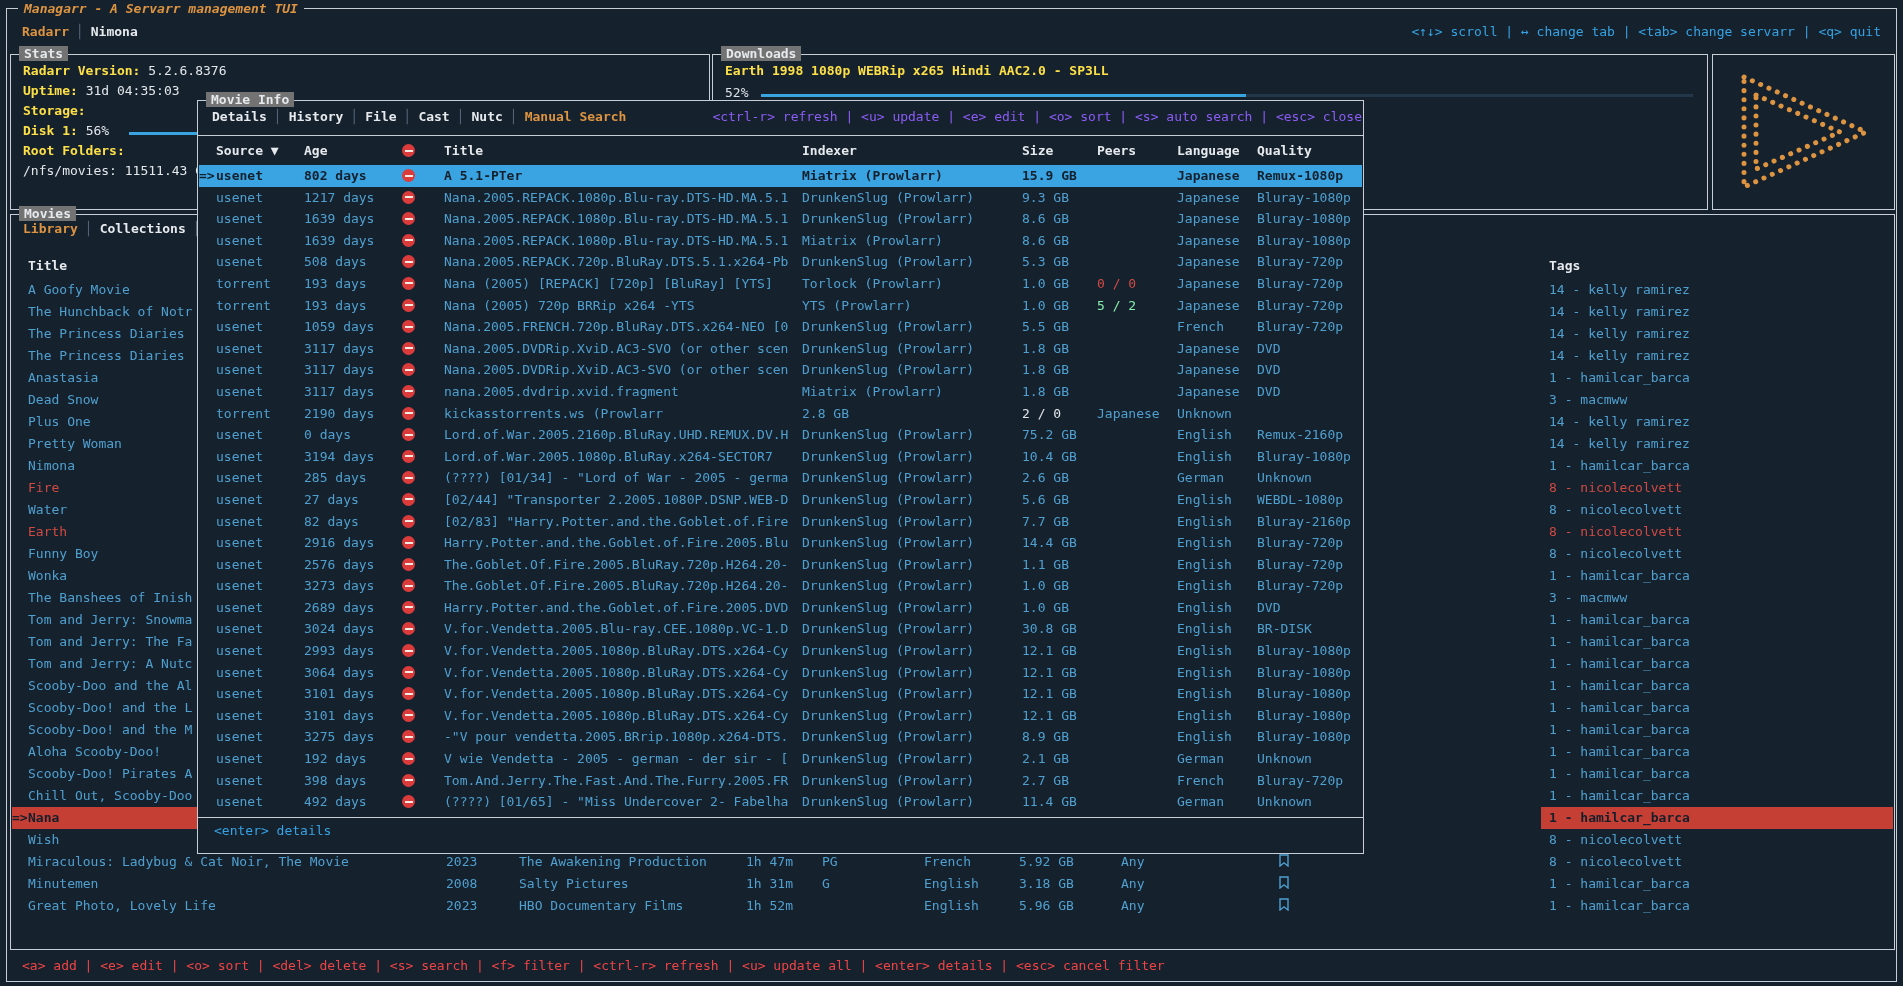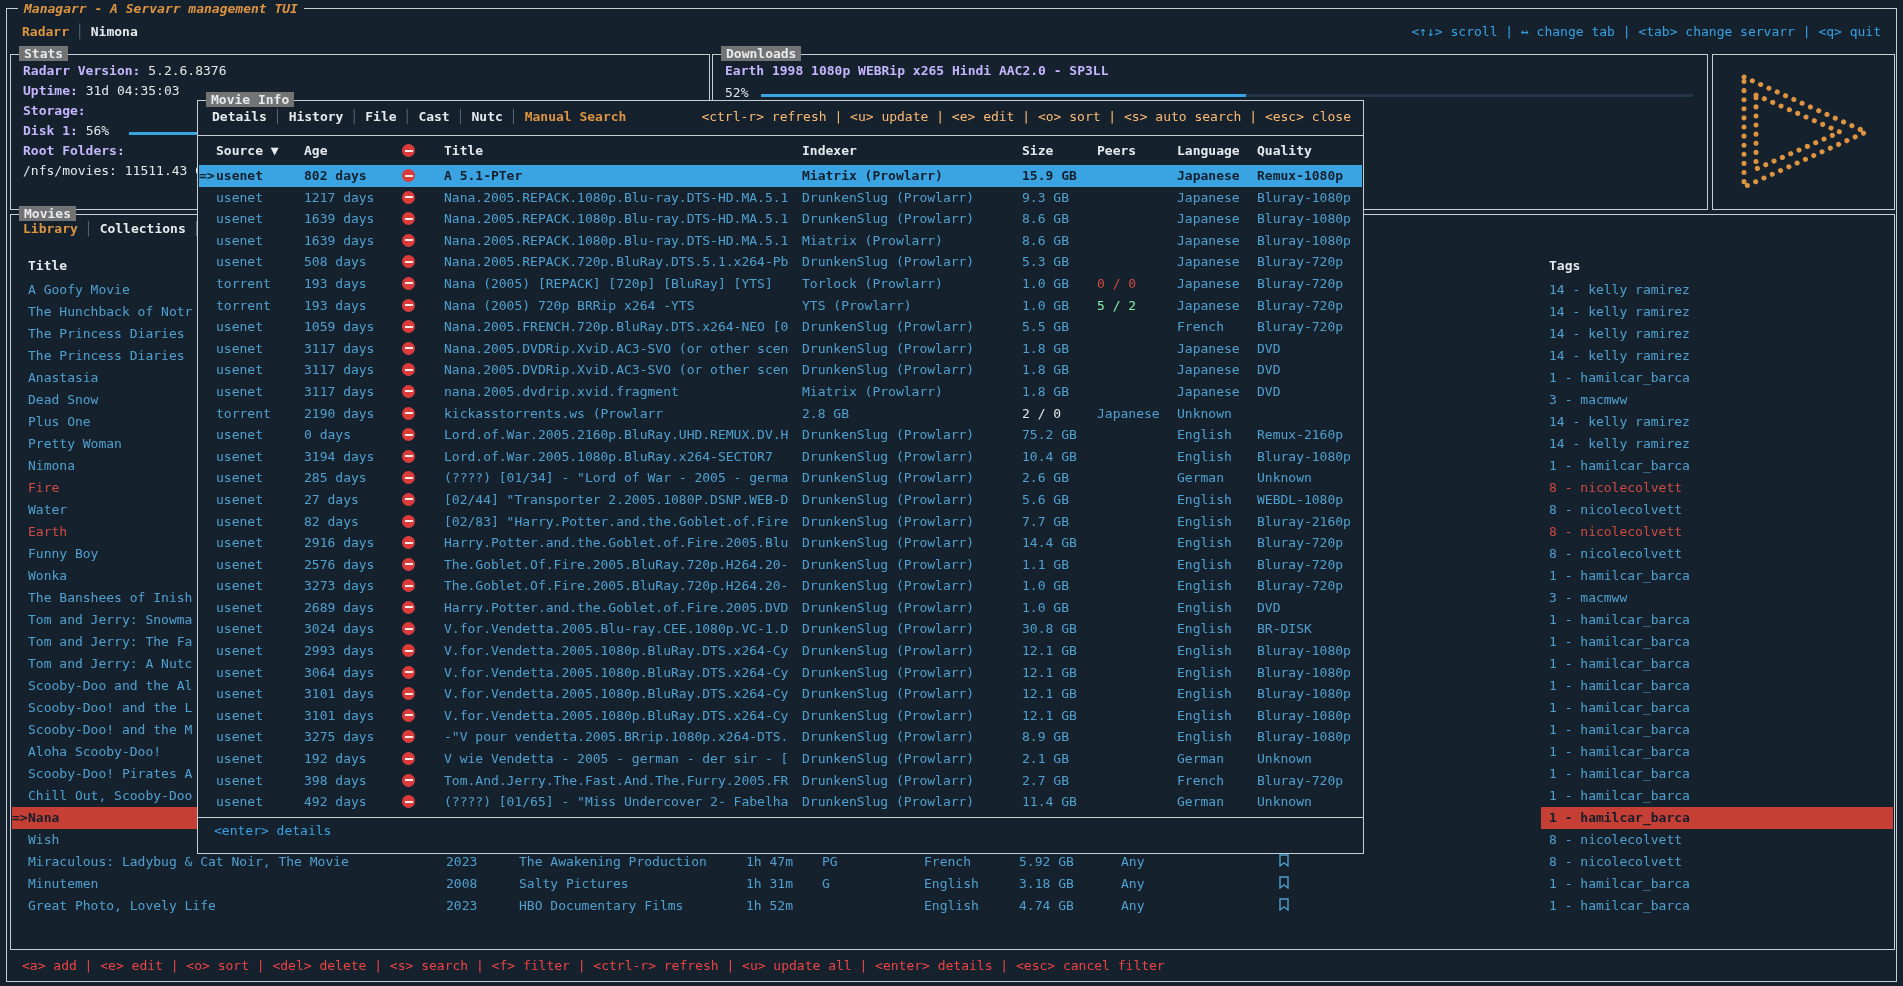--- a/index.html
+++ b/index.html
@@ -18,21 +18,21 @@
   .tab-sep{color:#55677a}
   .top-help{position:absolute;right:22px;top:24px;color:#35a3e3;white-space:nowrap}
   .bottom-help{position:absolute;left:22px;top:958px;color:#ef4444;white-space:nowrap}
 
   .panel{position:absolute;border:1px solid #c8ced6;background:#16212e}
   .panel-title{position:absolute;top:-9px;left:8px;background:#737373;padding:0 5px;font-weight:bold;color:#e6eaed;white-space:nowrap}
 
   
   #stats{left:10px;top:54px;width:698px;height:154px}
   .s-line{position:absolute;left:12px;white-space:nowrap}
-  .lbl{font-weight:bold;color:#c4b5fd}
+  .lbl{font-weight:bold;color:#fde047}
   .val{color:#e2e7ea}
   .gauge{position:absolute;height:3px;background:#24364a}
   .gauge-fill{display:block;height:100%;background:#38a5e1}
 
   
   #downloads{left:712px;top:54px;width:994px;height:154px}
 
   
   #logo{left:1712px;top:54px;width:181px;height:154px}
   #logo svg{position:absolute;left:50%;top:14px;transform:translateX(-50%)}
@@ -45,21 +45,21 @@
   #movies-rows{position:absolute;top:64px;left:1px;right:1px}
   .m-row{height:22px;color:#4fa0cf;cursor:default}
   .mc{display:block;height:22px;line-height:22px;overflow:hidden;white-space:nowrap;padding-left:8px}
   .mc-marker,.mc-title{padding-left:0}
   .m-row.missing .mc-title,.m-row.missing .mc-tag{color:#d04a42}
   .m-row.selected .mc-marker,.m-row.selected .mc-title,.m-row.selected .mc-tag{background:#c63f35;color:#141f2b;font-weight:bold}
 
   
   #modal{left:197px;top:100px;width:1165px;height:752px;z-index:5}
   #modal-tabs{position:absolute;top:8px;left:14px;white-space:nowrap}
-  .modal-help{position:absolute;top:8px;right:12px;color:#fdba74;white-space:nowrap}
+  .modal-help{position:absolute;top:8px;right:1px;color:#8b5cf6;white-space:nowrap}
   .m-hline{position:absolute;left:0;right:0;border-top:1px solid #c8ced6}
   .t-grid{display:grid;grid-template-columns:17px 88px 98px 42px 358px 220px 75px 80px 80px 1fr;align-items:center}
   .t-header{position:absolute;top:42px;left:1px;right:1px;height:22px;font-weight:bold;color:#e6eaed}
   #modal-rows{position:absolute;top:64px;left:1px;right:1px}
   .t-row{height:21.6px;line-height:21.6px;color:#4fa0cf;cursor:default}
   .tc{display:block;height:100%;overflow:hidden;white-space:nowrap}
   .t-row.selected{background:#3aa3e2;color:#13202c;font-weight:bold}
   .tc-peers.bad{color:#d34b42}
   .tc-peers.good{color:#86efac}
   .tc-peers.plain{color:#e2e7ea}
@@ -513,21 +513,21 @@
         <span class="mc mc-tag">1 - hamilcar_barca</span>
       </div>
       <div class="m-row m-grid">
         <span class="mc mc-marker"></span>
         <span class="mc mc-title">Great Photo, Lovely Life</span>
         <span class="mc mc-year">2023</span>
         <span class="mc mc-studio">HBO Documentary Films</span>
         <span class="mc mc-runtime">1h 52m</span>
         <span class="mc mc-rating"></span>
         <span class="mc mc-language">English</span>
-        <span class="mc mc-size">4.74 GB</span>
+        <span class="mc mc-size">5.96 GB</span>
         <span class="mc mc-profile">Any</span>
         <span class="mc mc-monitored"><span class="mon-wrap"><svg width="10" height="13" viewBox="0 0 10 13">
               <path d="M1 1 h8 v11 L5 8.8 1 12 Z" fill="none" stroke="#4fa0cf" stroke-width="1.4"></path>
             </svg></span></span>
         <span class="mc mc-tag">1 - hamilcar_barca</span>
       </div>
     </div>
 </div>
 
 <div class="panel" id="modal">

